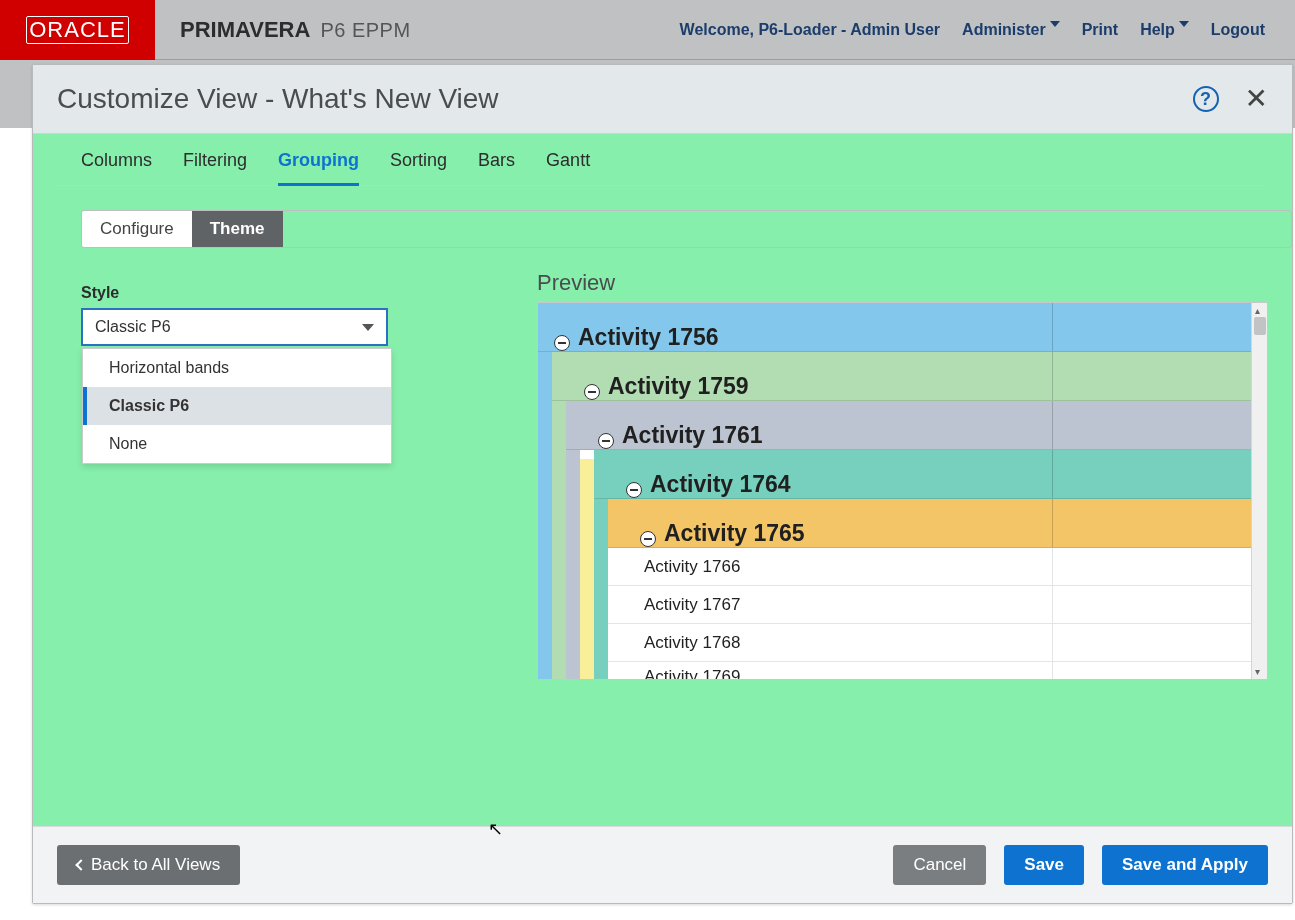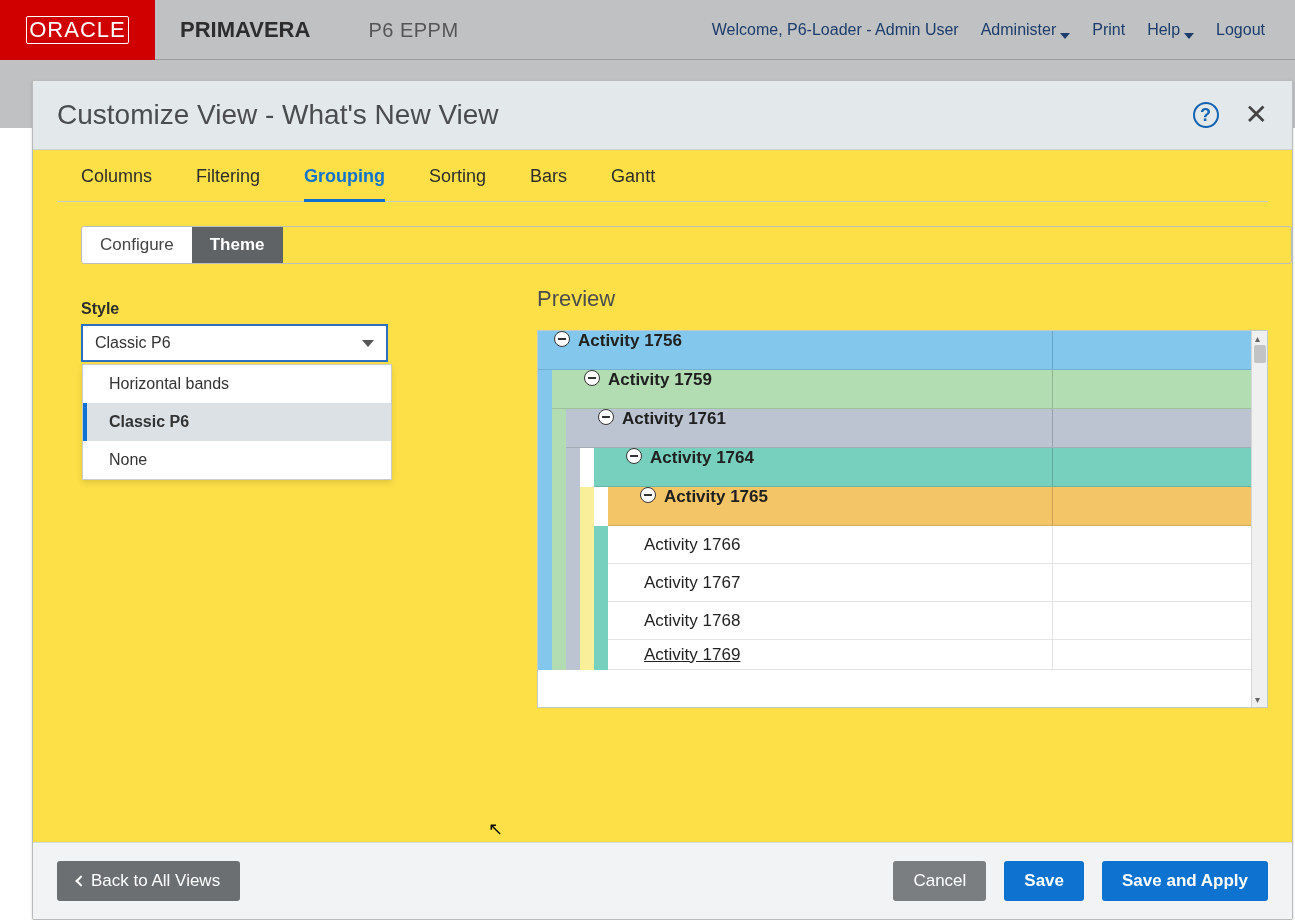--- a/index.html
+++ b/index.html
@@ -32,44 +32,44 @@
     letter-spacing: 1px;
   }
   .oracle-logo span { border:1.5px solid #fff; padding:0 2px; margin:0 1px; border-radius:2px; font-family: Arial; font-weight:400;}
   .app-title {
     margin-left: 25px;
     display: flex;
     align-items: baseline;
     gap: 10px;
   }
   .app-title-primary { font-weight: 700; font-size: 22px; color: #2d2d2d; }
-  .app-title-secondary { font-size: 20px; color: #555; letter-spacing: 0.5px; margin-left: 48px;}
+  .app-title-secondary { font-size: 20px; color: #555; letter-spacing: 0.5px;}
   .header-right {
     margin-left: auto;
     display: flex;
     gap: 22px;
     margin-right: 30px;
     font-size: 16px;
     color: #1c3d6b;
   }
-  .header-right .item { cursor: pointer; display:flex; align-items:flex-end; gap:4px;}
+  .header-right .item { cursor: pointer; display:flex; align-items:flex-start; gap:4px;font-weight:bold;}
   .caret-down-sm { width:0;height:0;border-left:5px solid transparent;border-right:5px solid transparent;border-top:6px solid #1c3d6b; display:inline-block;}
   
   .sub-header {
     height: 68px;
     background: #bfc1c3;
   }
   
   .modal {
     position: absolute;
     left: 32px;
-    top: 80px;
+    top: 64px;
     width: 1261px;
     height: 840px;
-    background: #fde047;
+    background: #86efac;
     border: 1px solid #b9babb;
     border-radius: 2px;
     box-shadow: 0 1px 3px rgba(0,0,0,0.15);
     display: flex;
     flex-direction: column;
   }
   .modal-header {
     background: #e3e8ea;
     padding: 18px 24px 18px 24px;
     display: flex;
@@ -86,21 +86,21 @@
     align-items: center;
     gap: 26px;
   }
   .help-circle {
     width:26px;height:26px;border:2px solid #1463b3;border-radius:50%;display:flex;align-items:center;justify-content:center;color:#1463b3;font-weight:700;font-size:18px;cursor:pointer;
   }
   .close-x { font-size:28px; color:#444; cursor:pointer; line-height:1;}
   
   .tabs {
     display: flex;
-    gap: 44px;
+    gap: 31px;
     padding: 16px 24px 0 24px;
     border-bottom: 1px solid #c9cbcc;
     margin: 0 24px;
   }
   .tab {
     font-size: 18px;
     color: #2d2d2d;
     padding-bottom: 12px;
     cursor: pointer;
   }
@@ -186,21 +186,21 @@
   .dropdown-option.selected {
     background: #dce1e5;
     font-weight: 700;
     border-left: 4px solid #0e72d0;
     padding-left: 22px;
   }
   
   .preview-label {
     font-size: 22px;
     color: #4a4c4e;
-    margin-bottom: 18px;
+    margin-bottom: 6px;
   }
   .preview-box {
     border: 1px solid #c6c8c9;
     height: 378px;
     background: #fff;
     display: flex;
     overflow: hidden;
     position: relative;
   }
   .preview-grid {
@@ -212,25 +212,25 @@
     width: 16px;
     background: #f0f0f0;
     border-left: 1px solid #d4d5d6;
     position: relative;
   }
   .preview-scrollbar .arrow { position:absolute; left:3px; font-size:10px; color:#666;}
   .preview-scrollbar .arrow.up{ top:2px;}
   .preview-scrollbar .arrow.down{ bottom:2px;}
   .preview-scrollbar .thumb { position:absolute; top:14px; left:2px; width:12px; height:18px; background:#c2c3c4; border-radius:2px;}
   .band {
-    height: 39px;
-    display: flex;
-    align-items: flex-start;
+    height: 49px;
+    display: flex;
+    align-items: flex-end;
     border-bottom: 1px solid rgba(0,0,0,0.12);
-    font-size: 17px;
+    font-size: 23px;
     font-weight: 700;
     color: #202020;
     position:relative;
   }
   .band .col-divider { position:absolute; top:0; bottom:0; right:198px; border-left:1px solid rgba(0,0,0,0.18);}
   .collapse-icon {
     width:16px;height:16px;border:1.5px solid #333;border-radius:50%;display:inline-flex;align-items:center;justify-content:center;margin-right:8px;flex-shrink:0;background:#fff;
   }
   .collapse-icon::after{ content:""; width:8px; height:1.5px; background:#333;}
   .band.level0{ background:#83c8ec; padding-left:16px;}

